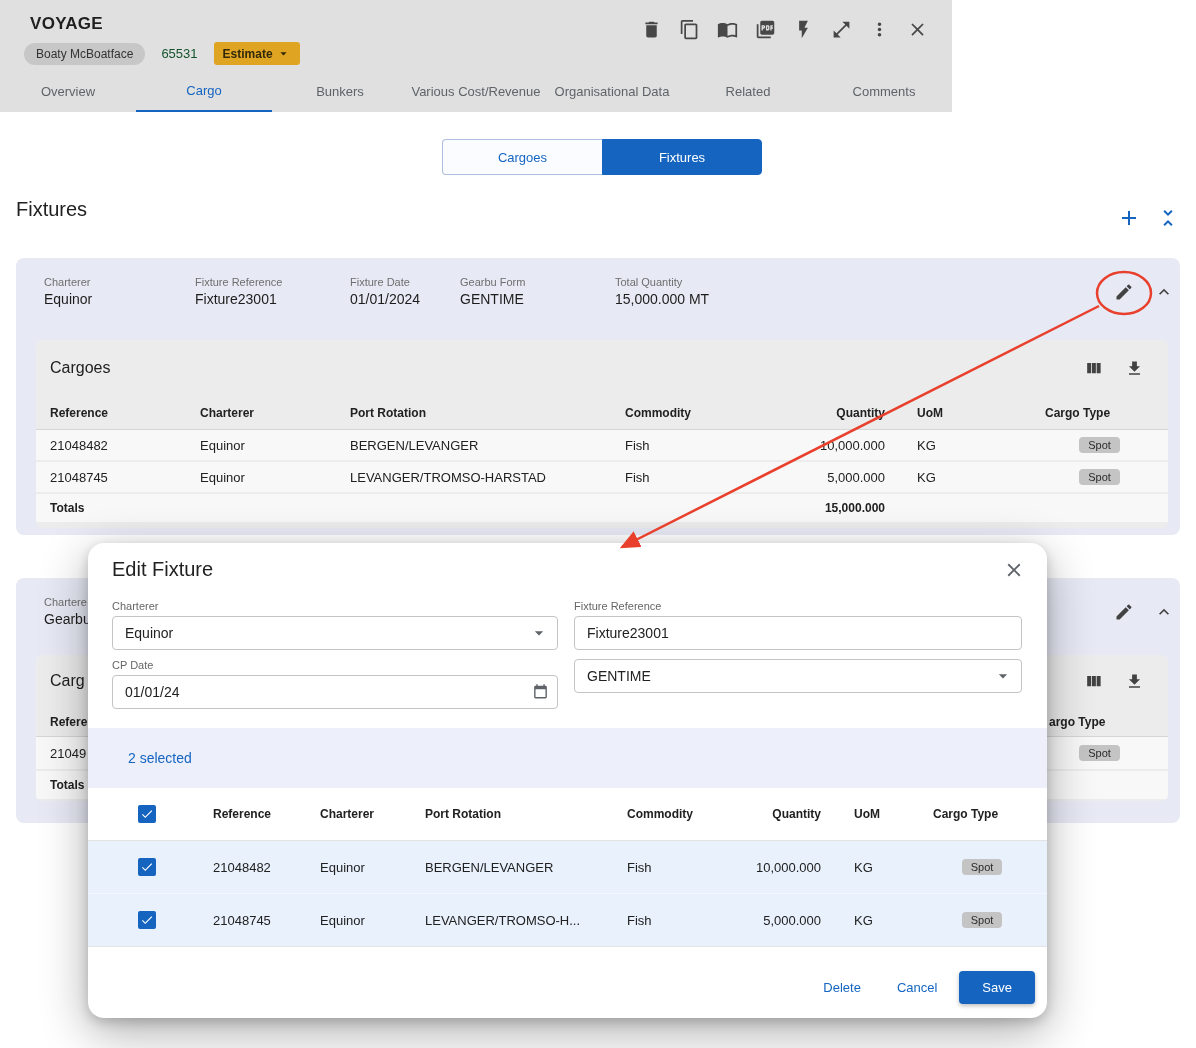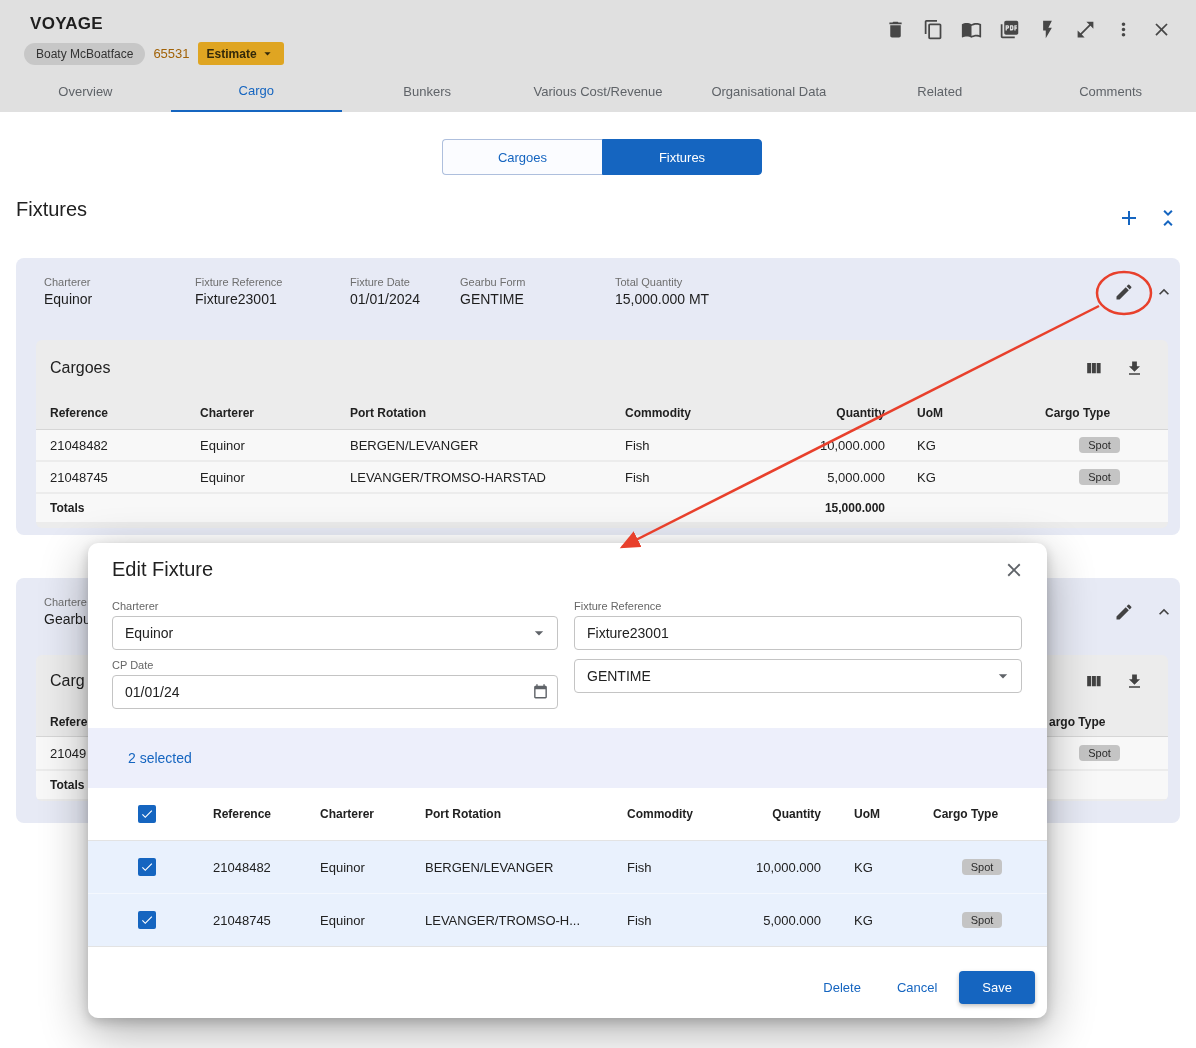--- a/index.html
+++ b/index.html
@@ -1,24 +1,24 @@
 <!DOCTYPE html>
 <html><head>
 <meta charset="utf-8">
 <style>
 * { margin:0; padding:0; box-sizing:border-box; }
 html,body { width:1196px; height:1048px; background:#fff; overflow:hidden; position:relative;
   font-family:"Liberation Sans", sans-serif; color:#212121; }
 
 
-.app-header { position:absolute; left:0; top:0; width:1196px; height:112px; background:#e0e0e0; }
+.app-header { position:absolute; left:0; top:0; width:952px; height:112px; background:#e0e0e0; }
 .hdr-title { position:absolute; left:30px; top:14px; font-size:17px; font-weight:700; letter-spacing:.3px; color:#1f1f1f; }
-.hdr-meta { position:absolute; left:24px; top:42px; display:flex; align-items:center; gap:8px; }
+.hdr-meta { position:absolute; left:24px; top:42px; display:flex; align-items:center; gap:16px; }
 .chip { background:#c7c7c7; border-radius:11px; padding:4px 12px; font-size:12px; color:#333; }
-.voyage-no { font-size:13px; color:#a16207; }
+.voyage-no { font-size:13px; color:#14532d; }
 .estimate-btn { display:flex; align-items:flex-end; gap:3px; background:#dfa522; border:none; border-radius:3px;
   padding:4px 9px; font-size:12px; font-weight:700; color:#33290a; cursor:pointer; font-family:inherit; }
 .estimate-btn svg { width:15px; height:15px; fill:#33290a; }
 .hdr-icons { position:absolute; right:24px; top:19px; display:flex; gap:17px; align-items:center; }
 .hicon { width:21px; height:21px; cursor:pointer; display:flex; align-items:center; justify-content:center; }
 .hicon svg { width:21px; height:21px; fill:#474747; }
 .tabs { position:absolute; left:0; bottom:0; width:100%; height:42px; display:flex; }
 .tab { flex:1; display:flex; align-items:center; justify-content:center; font-size:13px; color:#5f6368; cursor:pointer; }
 .tab.active { color:#1565c0; font-weight:500; border-bottom:2px solid #1565c0;text-align:center; }
 
@@ -63,21 +63,21 @@
 .cargo-grid.row { height:30px; background:#f8f8f8; margin-bottom:2px; cursor:pointer; }
 .card2 .cargo-grid.row { height:32px; }
 .cargo-grid.totals { height:28px; background:#f8f8f8; font-weight:700; font-size:12px; }
 .c-qty { text-align:right; }
 .c-uom { padding-left:32px; }
 .shift4 { padding-left:4px; }
 .chipwrap { display:flex; justify-content:center; }
 .chip-spot { background:#c4c4c4; border-radius:4px; padding:2px 9px; font-size:11px; color:#2b2b2b; }
 
 
-.modal { position:absolute; left:88px; top:543px; width:959px; height:475px; background:#fff; border-radius:10px;
+.modal { position:absolute; left:88px; top:543px; width:959px; height:475px; background:#fff; border-radius:16px;
   box-shadow:0 14px 48px rgba(0,0,0,.32), 0 4px 12px rgba(0,0,0,.18); z-index:10;text-decoration:underline; }
 .modal-title { position:absolute; left:24px; top:15px; font-size:20px; color:#212121; }
 .modal-close { position:absolute; right:22px; top:16px; width:22px; height:22px; cursor:pointer; }
 .modal-close svg { width:22px; height:22px; fill:#5f6368; }
 .form-field { position:absolute; }
 .ff-charterer { left:24px; top:57px; width:446px; }
 .ff-reference { left:486px; top:57px; width:448px; }
 .ff-cpdate    { left:24px; top:116px; width:446px; }
 .ff-cpform    { left:486px; top:116px; width:448px; }
 .f-label { display:block; font-size:11px; color:#666; margin-bottom:4px; }

